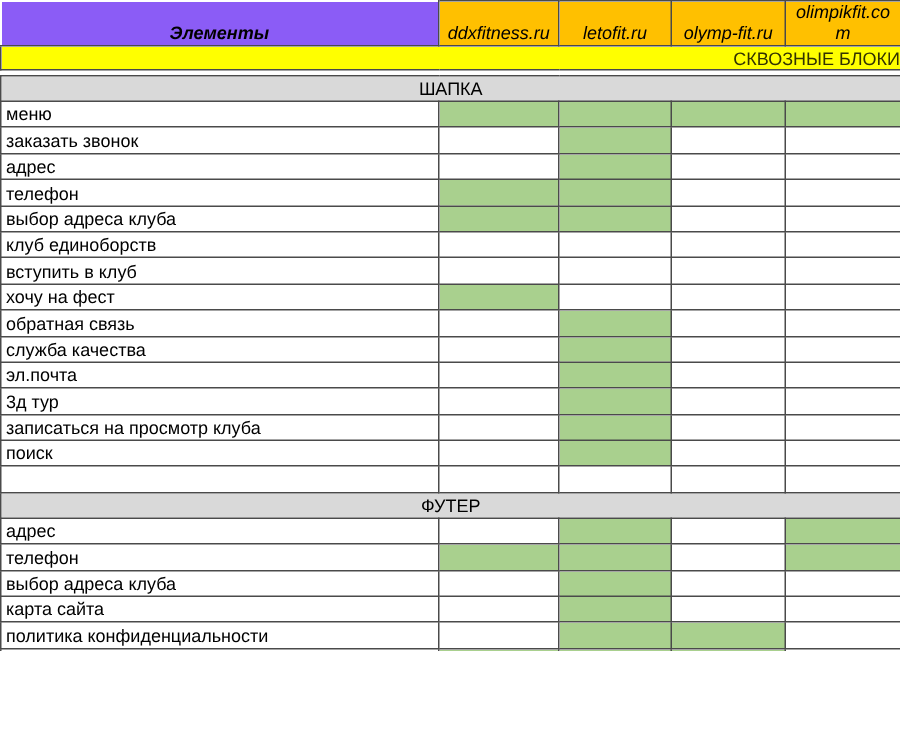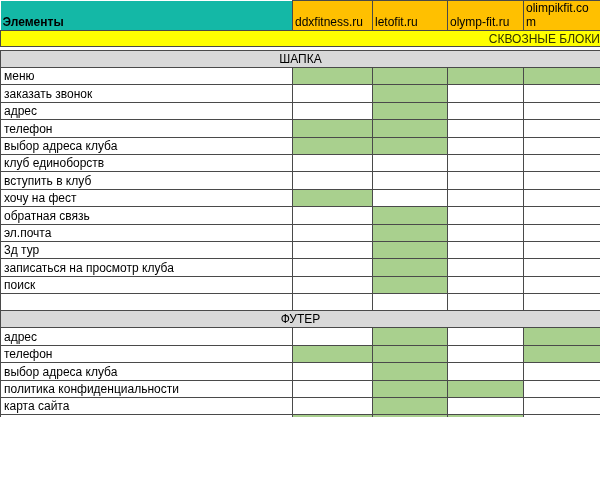--- a/index.html
+++ b/index.html
@@ -25,29 +25,30 @@
     overflow:hidden;
     white-space:nowrap;
     vertical-align:bottom;
     background:#fff;
   }
   td.cell{padding:0;}
   td.fill{background:var(--green);}
   tr.header td{
     height:30px;
     background:var(--orange);
-    text-align:left;
+    text-align:center;
     vertical-align:bottom;
     white-space:normal;
     word-break:break-all;
     line-height:1.12;
     padding:1px 2px 1px 2px;
+    font-style:italic;
   }
   tr.header td.elements{
-    background:#14b8a6;
+    background:#8b5cf6;
     font-weight:bold;
     border-left:none;
     border-top:none;
     white-space:nowrap;
   }
   tr.banner td{
     height:16px;
     background:var(--yellow);
     color:var(--yellow-text);
     text-align:right;
@@ -150,20 +151,27 @@
         <td class="cell"></td>
       </tr>
       <tr>
         <td class="label">обратная связь</td>
         <td class="cell"></td>
         <td class="cell fill"></td>
         <td class="cell"></td>
         <td class="cell"></td>
       </tr>
       <tr>
+        <td class="label">служба качества</td>
+        <td class="cell"></td>
+        <td class="cell fill"></td>
+        <td class="cell"></td>
+        <td class="cell"></td>
+      </tr>
+      <tr>
         <td class="label">эл.почта</td>
         <td class="cell"></td>
         <td class="cell fill"></td>
         <td class="cell"></td>
         <td class="cell"></td>
       </tr>
       <tr>
         <td class="label">3д тур</td>
         <td class="cell"></td>
         <td class="cell fill"></td>
@@ -209,31 +217,31 @@
         <td class="cell fill"></td>
       </tr>
       <tr>
         <td class="label">выбор адреса клуба</td>
         <td class="cell"></td>
         <td class="cell fill"></td>
         <td class="cell"></td>
         <td class="cell"></td>
       </tr>
       <tr>
+        <td class="label">карта сайта</td>
+        <td class="cell"></td>
+        <td class="cell fill"></td>
+        <td class="cell"></td>
+        <td class="cell"></td>
+      </tr>
+      <tr>
         <td class="label">политика конфиденциальности</td>
         <td class="cell"></td>
         <td class="cell fill"></td>
         <td class="cell fill"></td>
-        <td class="cell"></td>
-      </tr>
-      <tr>
-        <td class="label">карта сайта</td>
-        <td class="cell"></td>
-        <td class="cell fill"></td>
-        <td class="cell"></td>
         <td class="cell"></td>
       </tr>
       <tr class="sliver">
         <td class="label"></td>
         <td class="cell fill"></td>
         <td class="cell fill"></td>
         <td class="cell fill"></td>
         <td class="cell"></td>
       </tr>
     </tbody>

